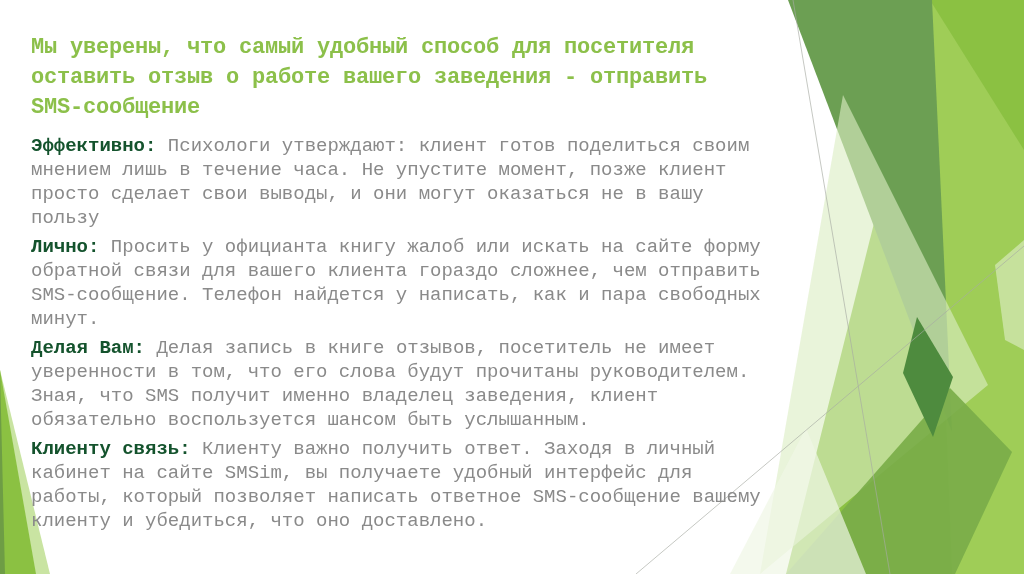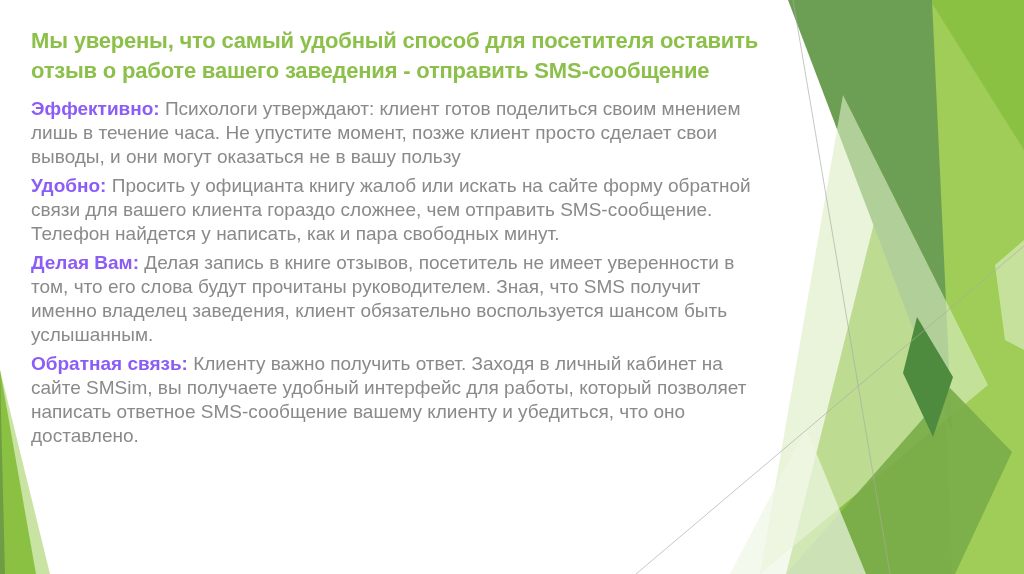--- a/index.html
+++ b/index.html
@@ -6,41 +6,42 @@
   .slide{
     position:relative;
     width:1024px;height:574px;
     background:#ffffff;
     overflow:hidden;
     font-family:"Liberation Sans","DejaVu Sans",sans-serif;
   }
   .facet-bg{position:absolute;top:0;left:0;width:1024px;height:574px;}
   .content{
     position:absolute;
-    left:31px;top:26px;
+    left:31px;top:33px;
     width:735px;
+    font-family:Liberation Mono, monospace;
   }
   .title{
     margin:0 0 11px 0;
     font-size:22px;
     font-weight:bold;
     letter-spacing:-0.2px;
     line-height:30px;
     color:#8CC04A;
   }
   .para{
     margin:0 0 5px 0;
     width:730px;
     font-size:19px;
     line-height:24px;
     color:#8A8A8A;
   }
   .lead{
     font-weight:bold;
-    color:#8b5cf6;
+    color:#14532d;
   }
 </style>
 </head>
 <body>
 
 <div class="slide">
 
   <svg class="facet-bg" viewBox="0 0 1024 574" aria-hidden="true">
 
     <polygon points="0,370 0,574 50,574" fill="#C9E4A2"></polygon>
@@ -62,29 +63,29 @@
 
   <div class="content">
     <h1 class="title">Мы уверены, что самый удобный способ для посетителя оставить отзыв о работе вашего заведения - отправить SMS-сообщение</h1>
 
     <p class="para">
       <span class="lead">Эффективно:</span>
       <span>Психологи утверждают: клиент готов поделиться своим мнением лишь в течение часа. Не упустите момент, позже клиент просто сделает свои выводы, и они могут оказаться не в вашу пользу</span>
     </p>
 
     <p class="para">
-      <span class="lead">Удобно:</span>
+      <span class="lead">Лично:</span>
       <span>Просить у официанта книгу жалоб или искать на сайте форму обратной связи для вашего клиента гораздо сложнее, чем отправить SMS-сообщение. Телефон найдется у написать, как и пара свободных минут.</span>
     </p>
 
 
     <p class="para">
       <span class="lead">Делая Вам:</span>
       <span>Делая запись в книге отзывов, посетитель не имеет уверенности в том, что его слова будут прочитаны руководителем. Зная, что SMS получит именно владелец заведения, клиент обязательно воспользуется шансом быть услышанным.</span>
     </p>
 
     <p class="para">
-      <span class="lead">Обратная связь:</span>
+      <span class="lead">Клиенту связь:</span>
       <span>Клиенту важно получить ответ. Заходя в личный кабинет на сайте SMSim, вы получаете удобный интерфейс для работы, который позволяет написать ответное SMS-сообщение вашему клиенту и убедиться, что оно доставлено.</span>
     </p>
   </div>
 
 </div>
 
 </body></html>

